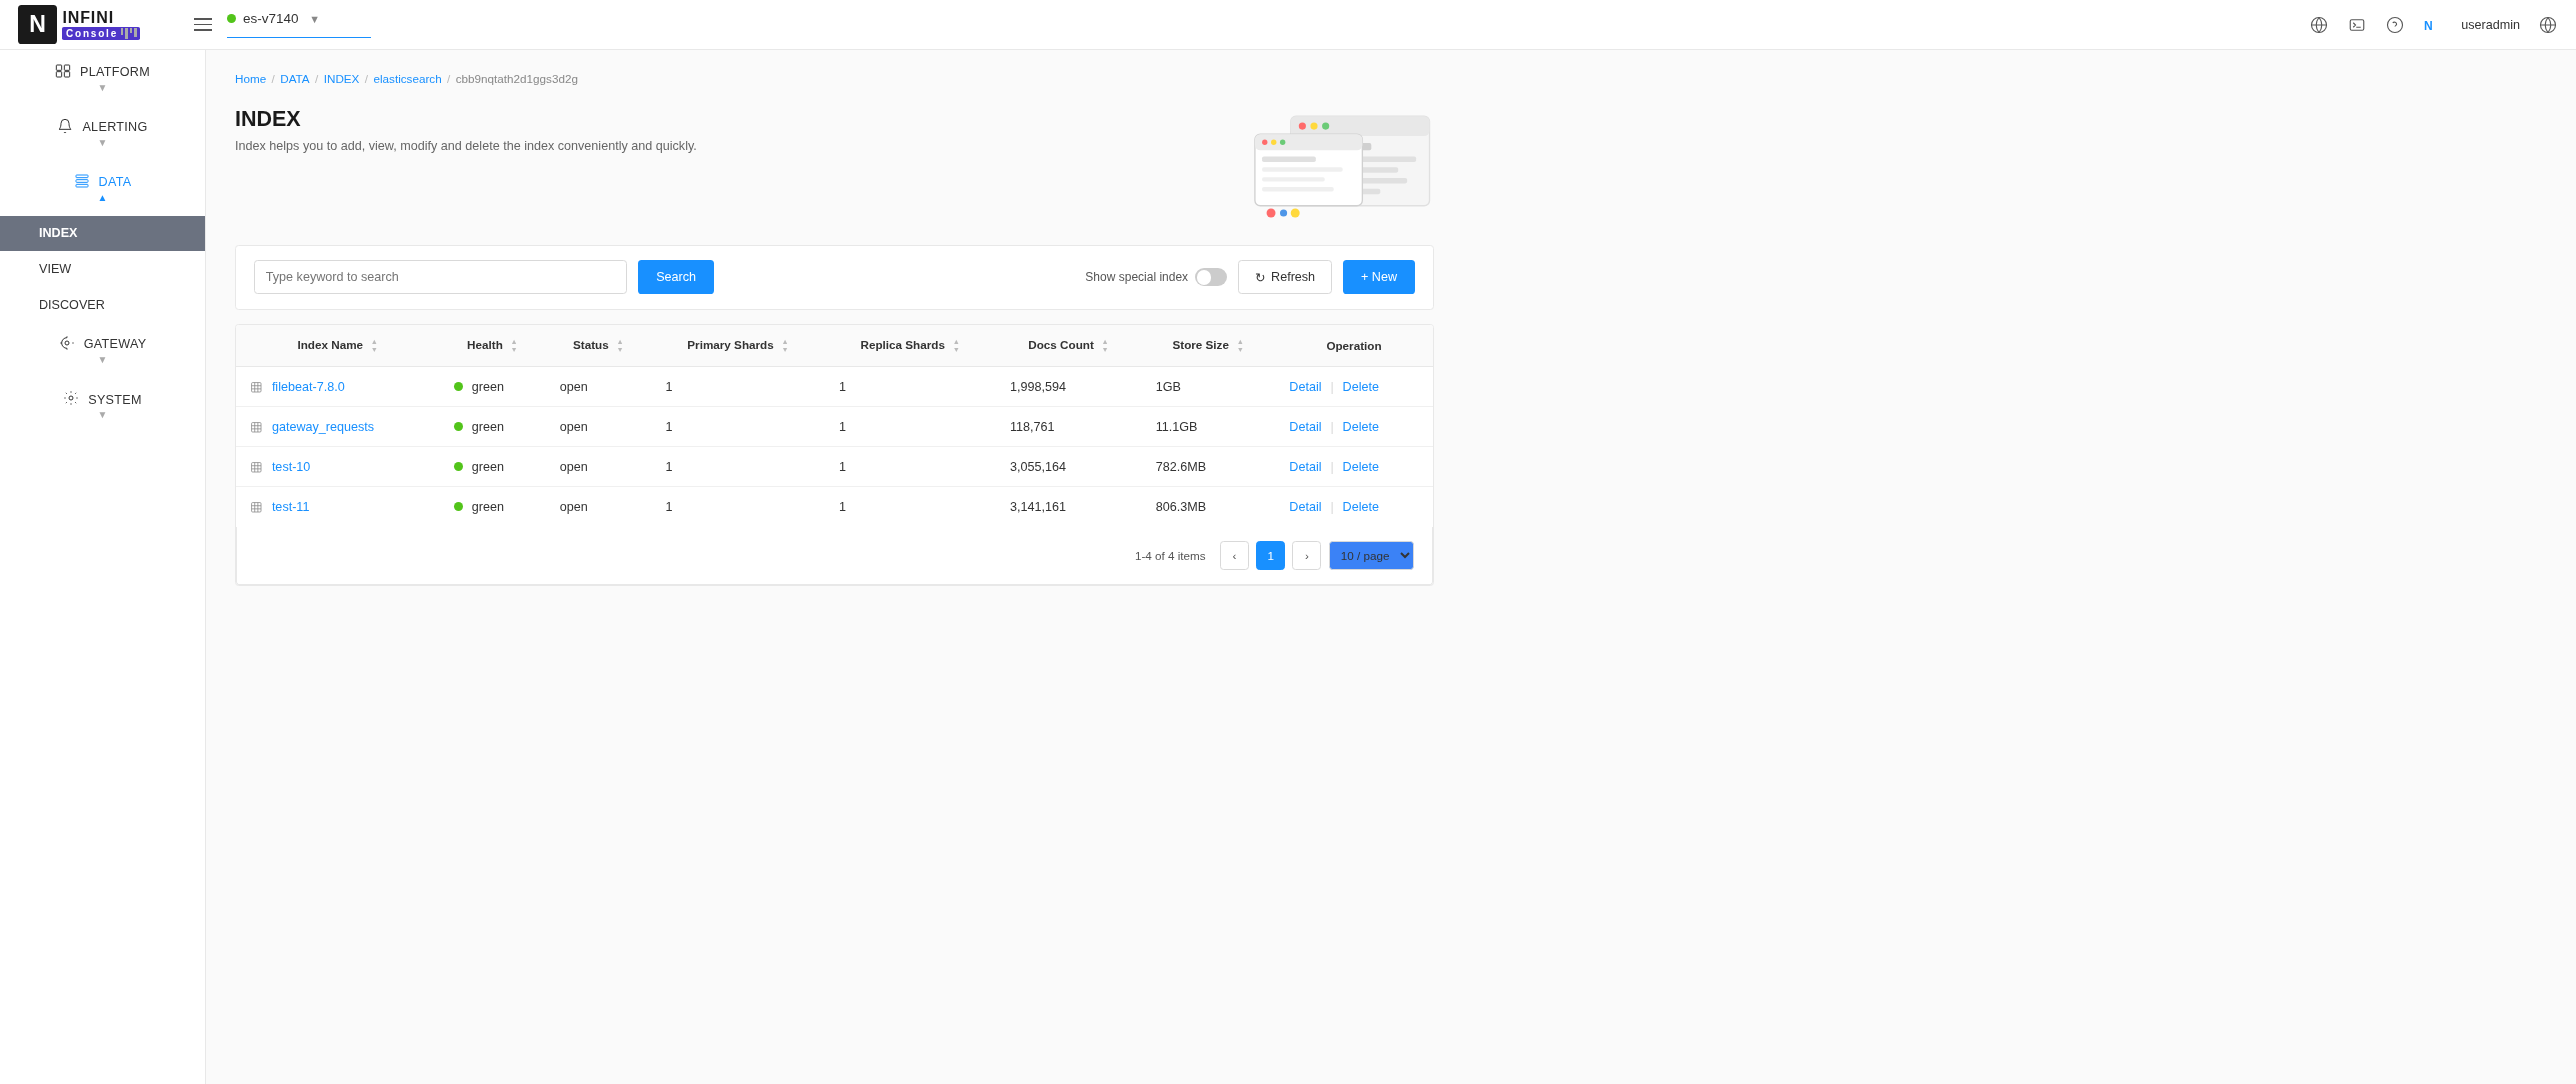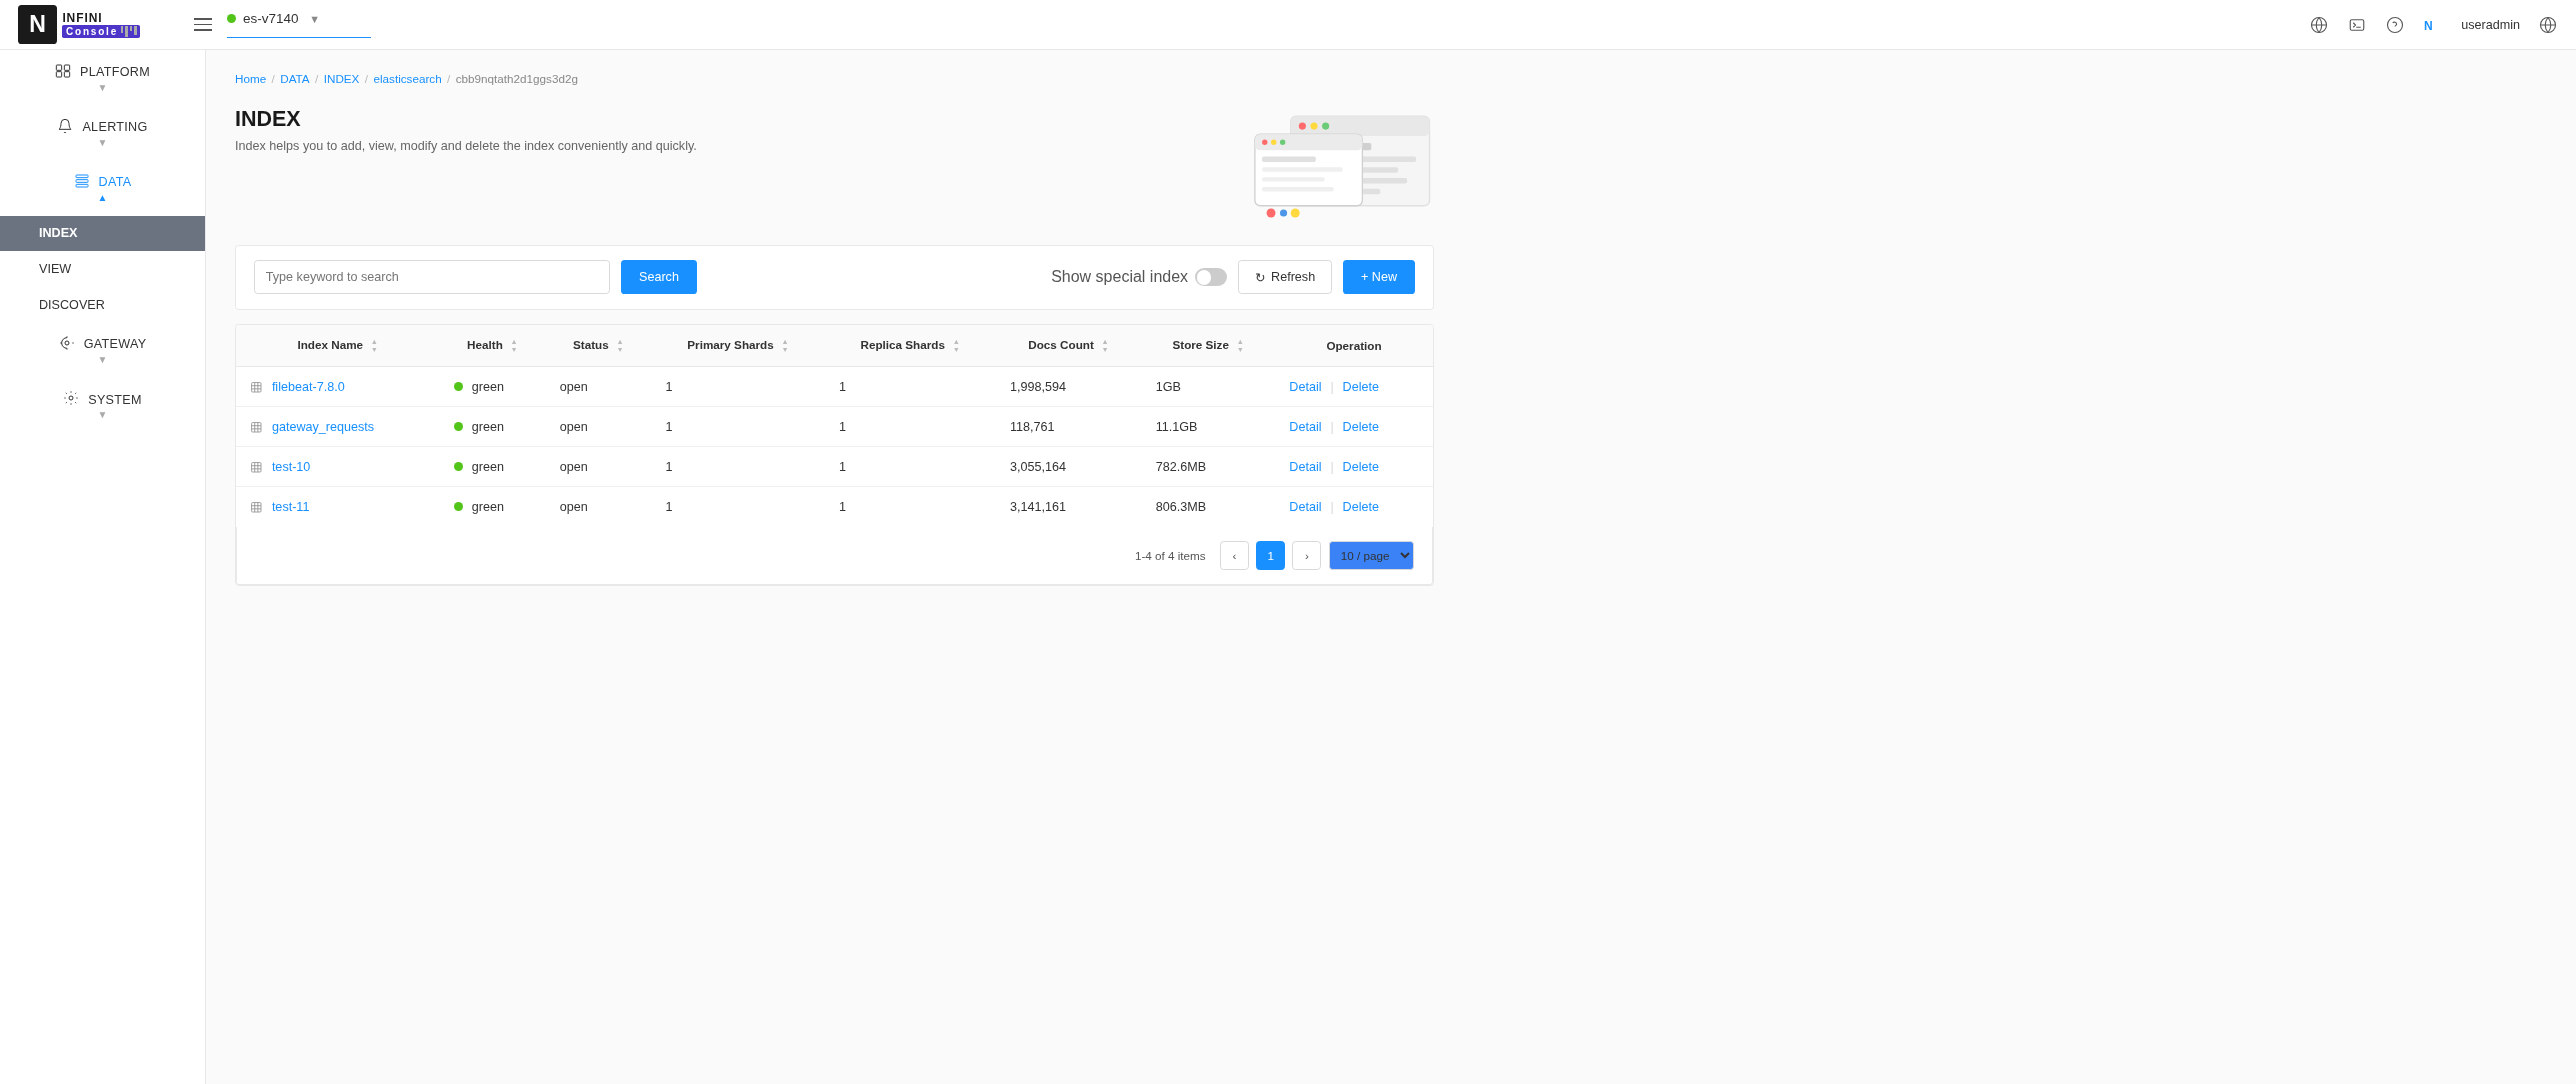--- a/index.html
+++ b/index.html
@@ -30,21 +30,21 @@
     .cluster-name { font-size: 13.5px; color: #333; font-weight: 500; }
     .cluster-arrow { color: #888; font-size: 10.8px; margin-left: 3.6px; }
 
     .top-nav-right { display: flex; align-items: center; gap: 18px; }
     .nav-icon { width: 20px; height: 20px; cursor: pointer; color: #555; display: flex; align-items: center; justify-content: center; }
     .nav-icon svg { width: 18px; height: 18px; }
     .username { font-size: 12.6px; color: #333; cursor: pointer; }
     .logo-img { width: 162px; height: 43px; display: flex; align-items: center; }
     .logo-n { background: #1a1a1a; color: #fff; font-size: 25px; font-weight: 900; width: 39px; height: 39px; display: flex; align-items: center; justify-content: center; border-radius: 3.6px; flex-shrink: 0; }
     .logo-text { display: flex; flex-direction: column; margin-left: 5.4px; }
-    .logo-infini { font-size: 12px; font-weight: 700; color: #1a1a1a; letter-spacing: 0.9px; }
+    .logo-infini { font-size: 16px; font-weight: 700; color: #1a1a1a; letter-spacing: 0.9px; }
     .logo-console { background: #4e35c9; color: #fff; font-size: 10px; font-weight: 700; padding: 0.9px 3.6px; border-radius: 1.8px; letter-spacing: 1.8px; display: flex; align-items: center; }
     .logo-bars { display: flex; gap: 1.8px; margin-left: 2.7px; }
     .logo-bar { width: 2.7px; background: #aaa; }
 
     
     .main-layout { display: flex; flex: 1; overflow: hidden; }
 
     
     .sidebar {
       width: 206px;
@@ -123,21 +123,21 @@
       padding: 0 18px;
       background: #1890ff;
       color: #fff;
       border: none;
       border-radius: 3.6px;
       font-size: 12.6px;
       cursor: pointer;
       white-space: nowrap;
     }
     .spacer { flex: 1; }
-    .show-special { display: flex; align-items: center; gap: 7.2px; font-size: 16px; color: #555; white-space: nowrap; }
+    .show-special { display: flex; align-items: center; gap: 7.2px; font-size: 12px; color: #555; white-space: nowrap; }
     .toggle {
       width: 32px; height: 18px; background: #ccc; border-radius: 9px;
       position: relative; cursor: pointer; flex-shrink: 0;
     }
     .toggle-knob {
       position: absolute; top: 1.8px; left: 1.8px;
       width: 14.4px; height: 14.4px; border-radius: 50%; background: #fff;
       transition: left 0.2s;
     }
     .refresh-btn {

